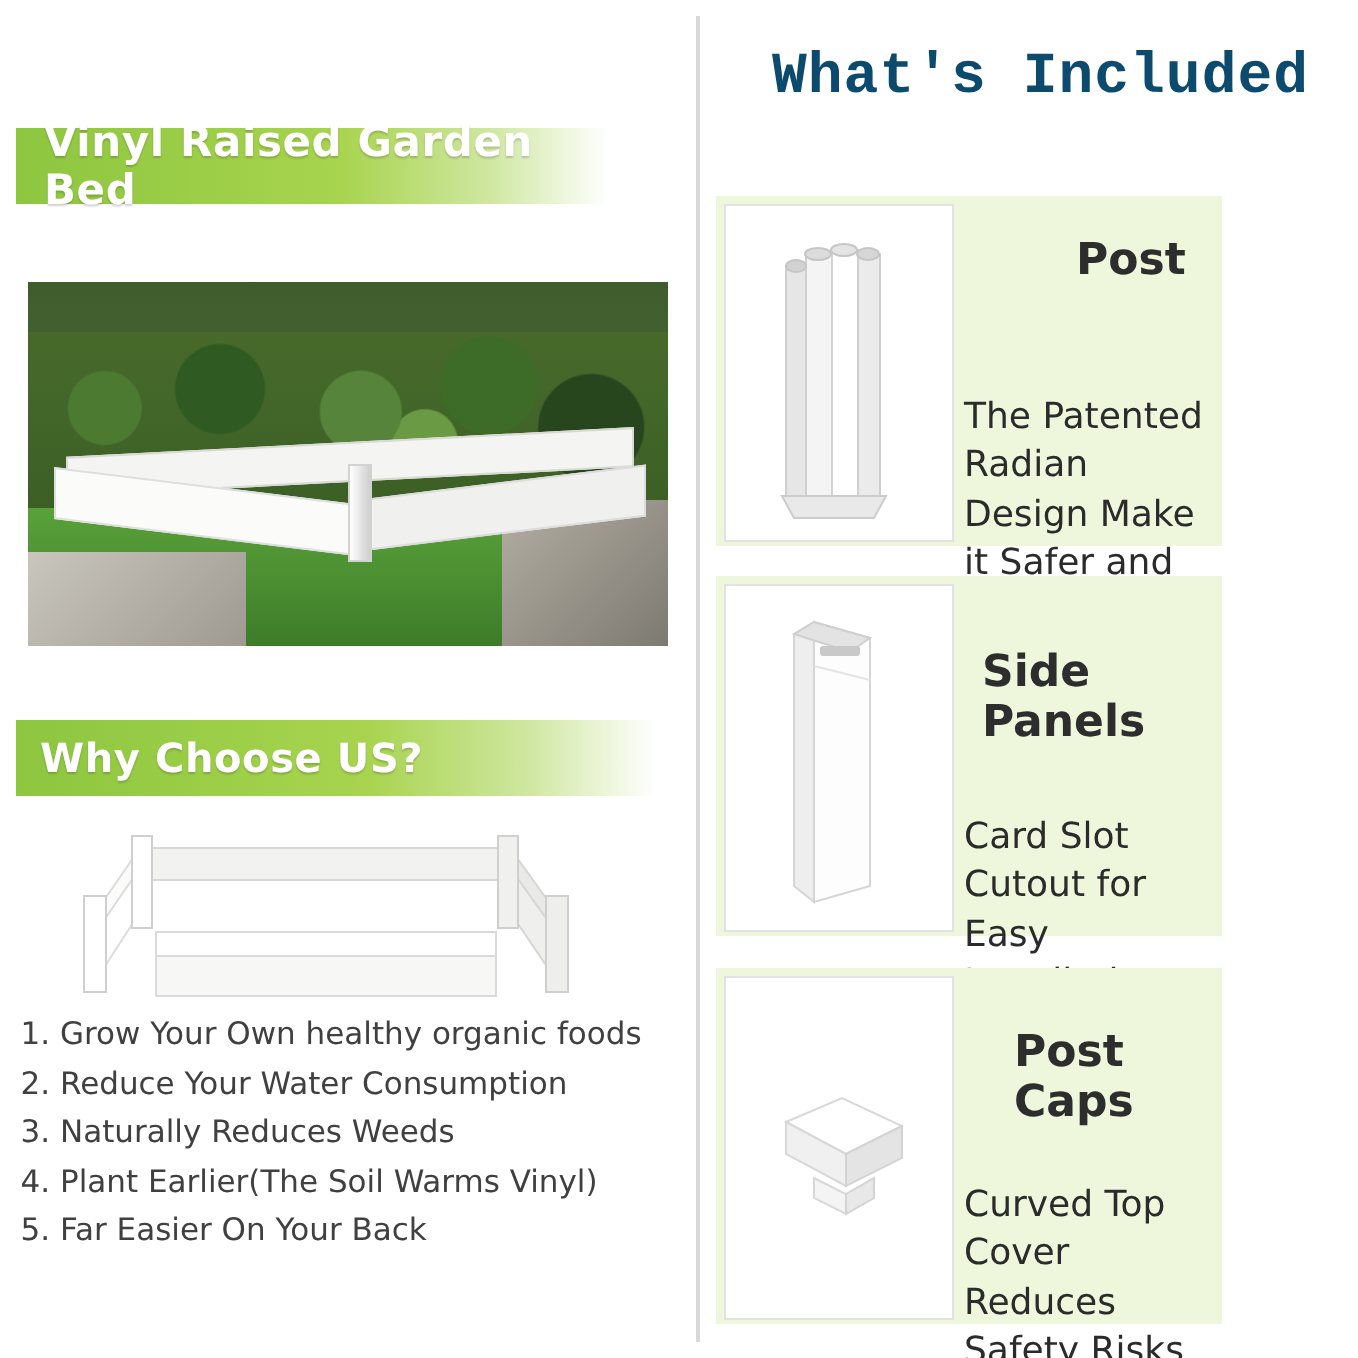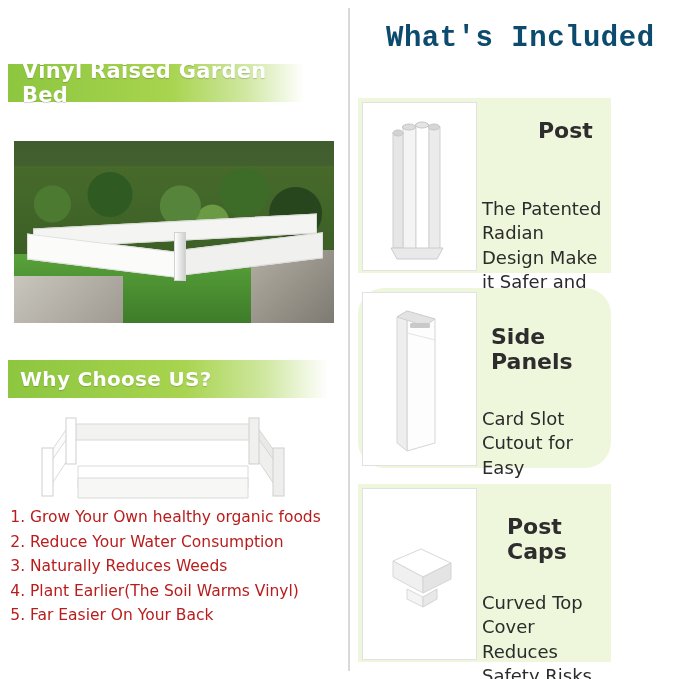--- a/index.html
+++ b/index.html
@@ -161,21 +161,21 @@
     width: 265px;
     height: 110px;
   }
 
   .reasons {
     position: absolute;
     left: 8px;
     top: 510px;
     width: 340px;
     font-size: 15.5px;
-    color: #b91c1c;
+    color: #404040;
     line-height: 1.0;
   }
   .reasons li {
     margin: 0 0 9px 0;
     white-space: nowrap;
   }
   .reasons ol {
     margin: 0;
     padding-left: 22px;
   }
@@ -199,21 +199,21 @@
     font-family: Liberation Mono, monospace;
   }
 
   .card {
     position: absolute;
     left: 6px;
     width: 253px;
     background: #eef7dc;
   }
   .card.c1 { top: 98px; height: 175px; }
-  .card.c2 { top: 288px; height: 180px; border-radius: 26px; }
+  .card.c2 { top: 288px; height: 180px; }
   .card.c3 { top: 484px; height: 178px; }
 
   .thumb {
     position: absolute;
     left: 4px;
     top: 4px;
     width: 113px;
     background: #ffffff;
     border: 1px solid #e2e2e2;
   }

